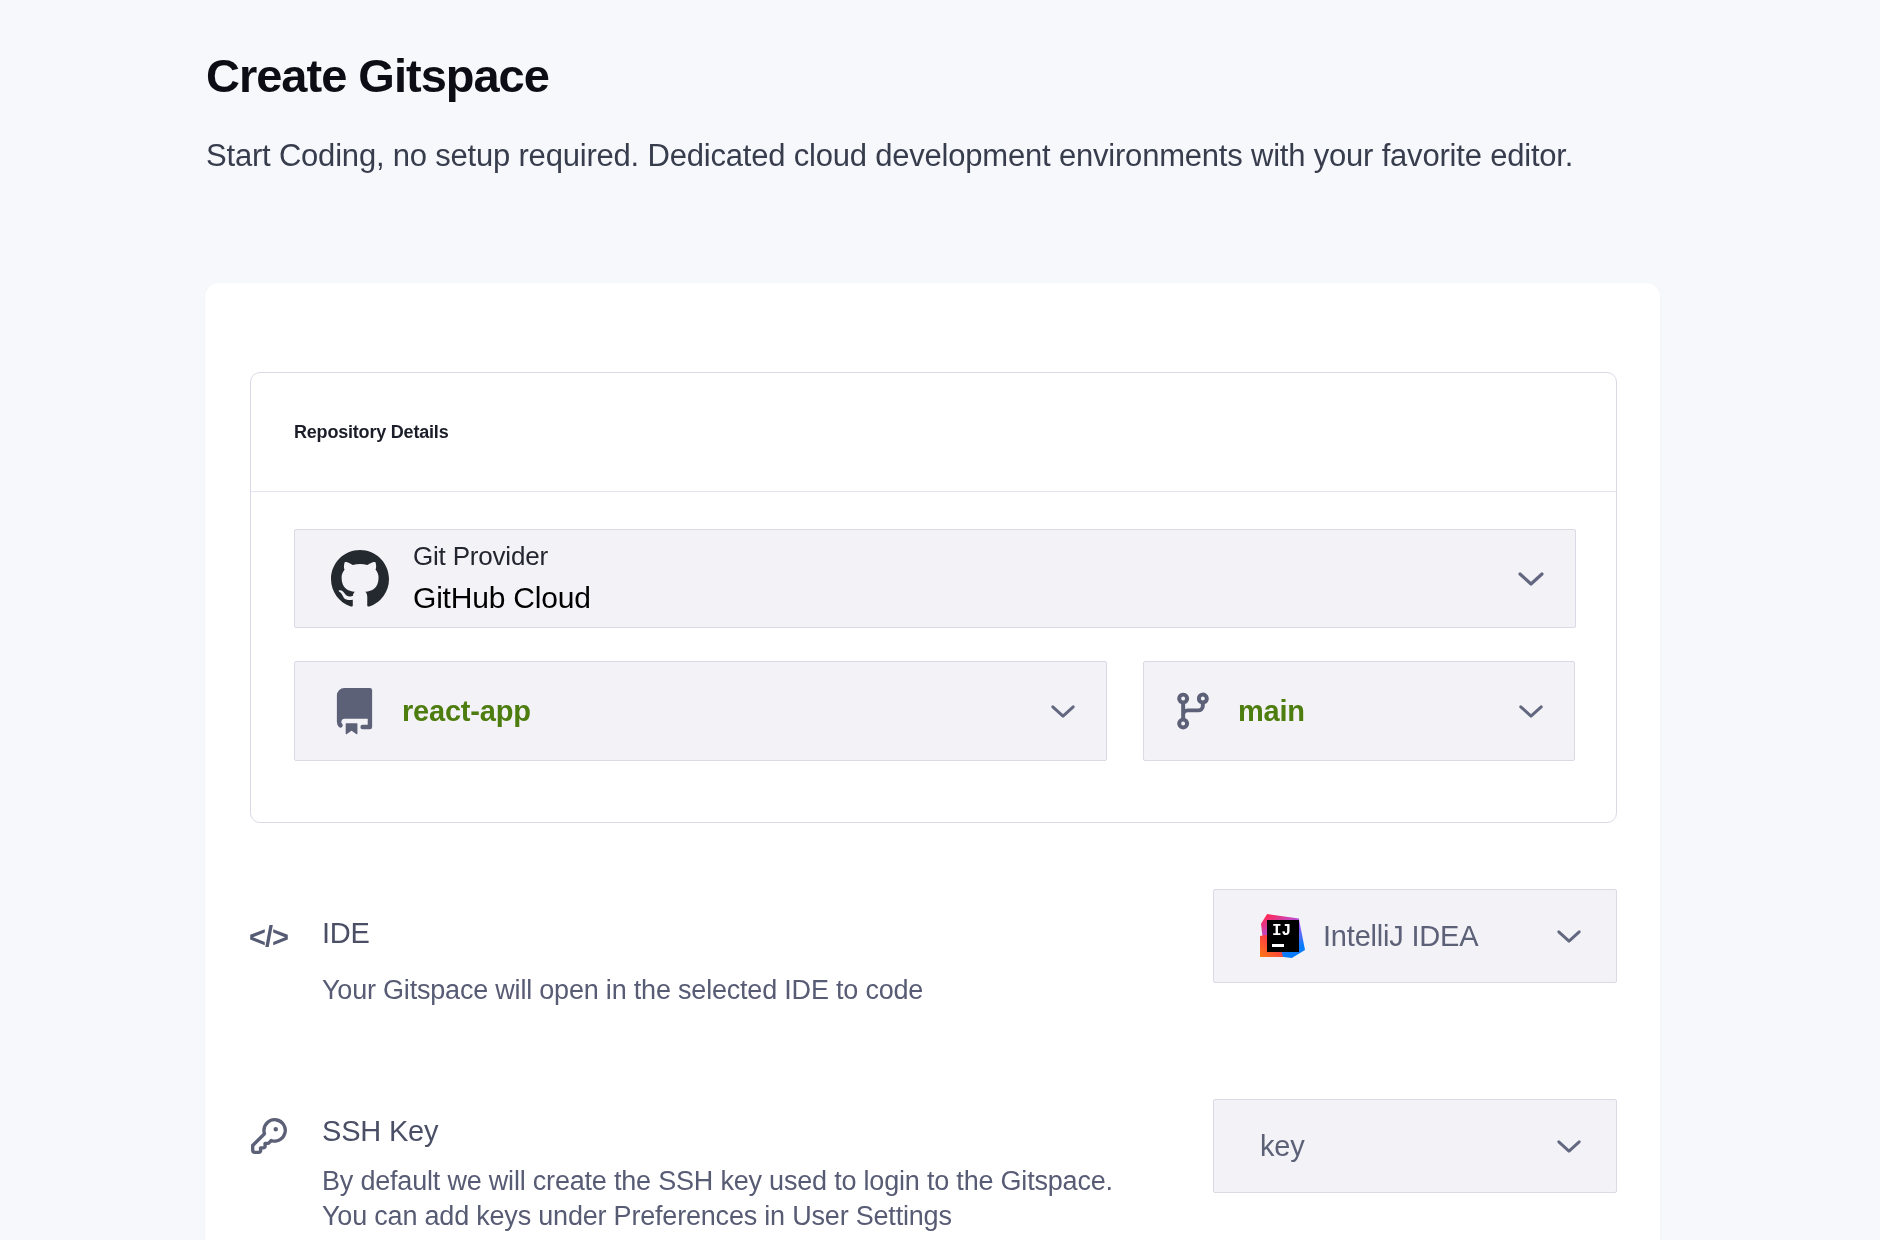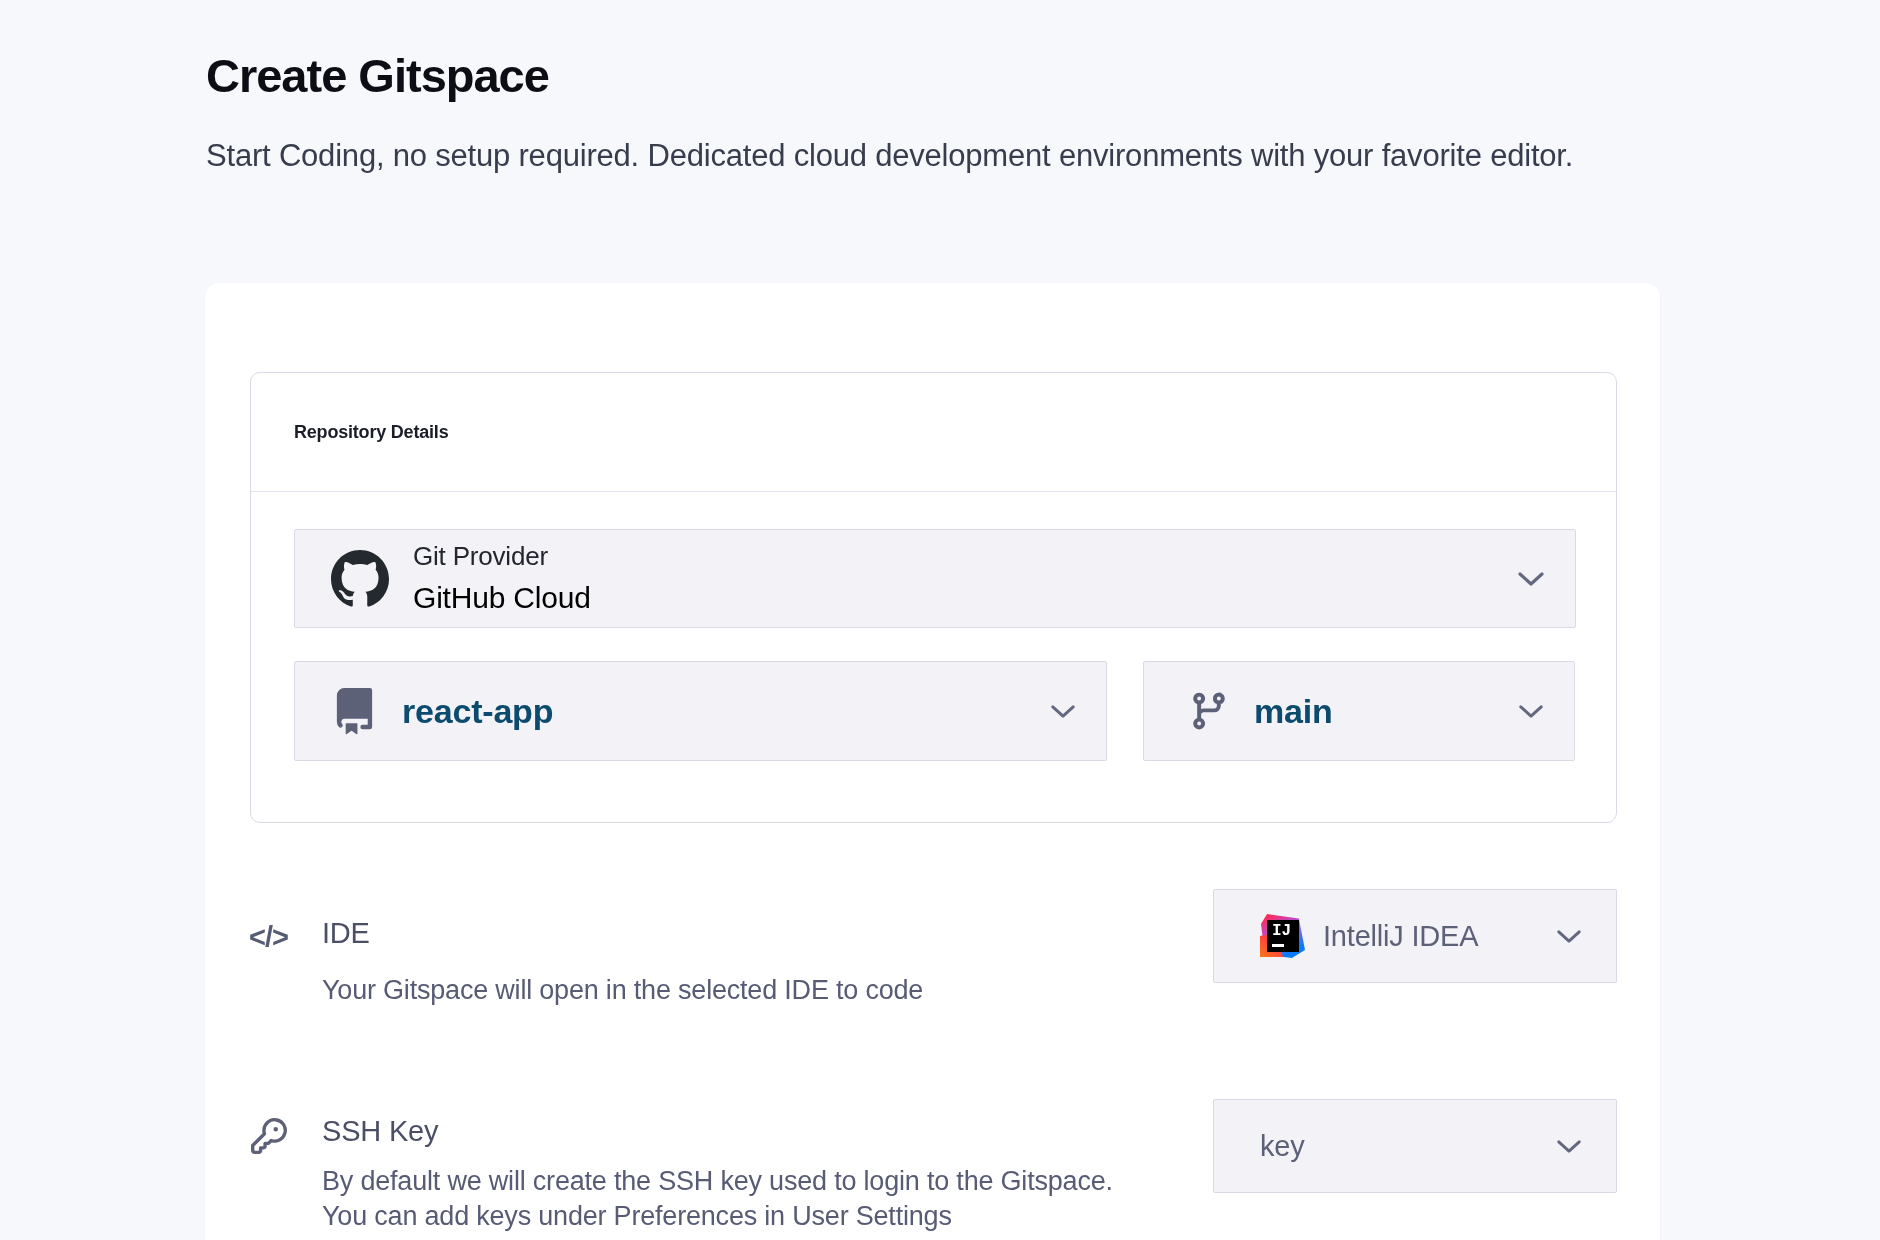--- a/index.html
+++ b/index.html
@@ -17,22 +17,22 @@
 
   .field{position:absolute;display:flex;align-items:center;background:#f2f2f7;border:1.5px solid #d9dae6;border-radius:2px;box-sizing:border-box;cursor:pointer;}
   .chevron{margin-left:auto;flex:none;}
 
   .field-provider{left:43px;top:156px;width:1282px;height:99px;padding:0 30px 0 36px;}
   .provider-texts{margin-left:24px;display:flex;flex-direction:column;}
   .provider-label{font-size:26px;color:#23252f;line-height:30px;}
   .provider-value{font-size:30px;color:#000000;line-height:36px;margin-top:9px;}
 
   .field-repo{left:43px;top:288px;width:813px;height:100px;padding:0 30px 0 36px;}
-  .field-branch{left:892px;top:288px;width:432px;height:100px;padding:0 30px 0 44px;}
-  .field-value-dark{margin-left:24px;font-size:34px;font-weight:600;color:#0c4a6e;}
+  .field-branch{left:892px;top:288px;width:432px;height:100px;padding:0 30px 0 28px;}
+  .field-value-dark{margin-left:24px;font-size:29px;font-weight:600;color:#4d7c0f;}
 
   .row-icon{position:absolute;color:#565b74;}
   .code-glyph{left:249px;top:921px;font-size:29px;font-weight:600;letter-spacing:-1px;}
   .key-glyph{left:251px;top:1118px;}
   .row-label{position:absolute;font-size:29px;font-weight:500;color:#4b4f66;}
   .ide-label{left:322px;top:917px;}
   .ssh-label{left:322px;top:1115px;}
   .row-desc{position:absolute;font-size:27px;color:#575b74;line-height:35px;}
   .ide-desc{left:322px;top:973px;}
   .ssh-desc1{left:322px;top:1164px;}

